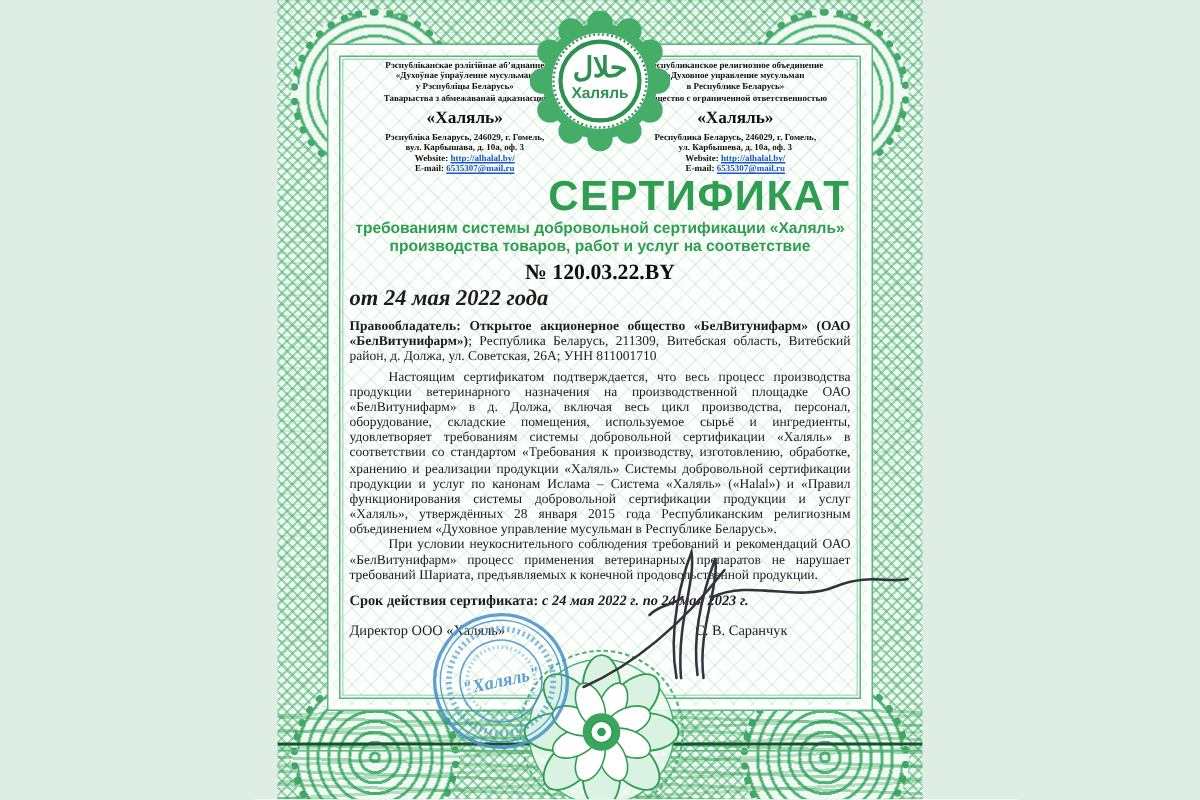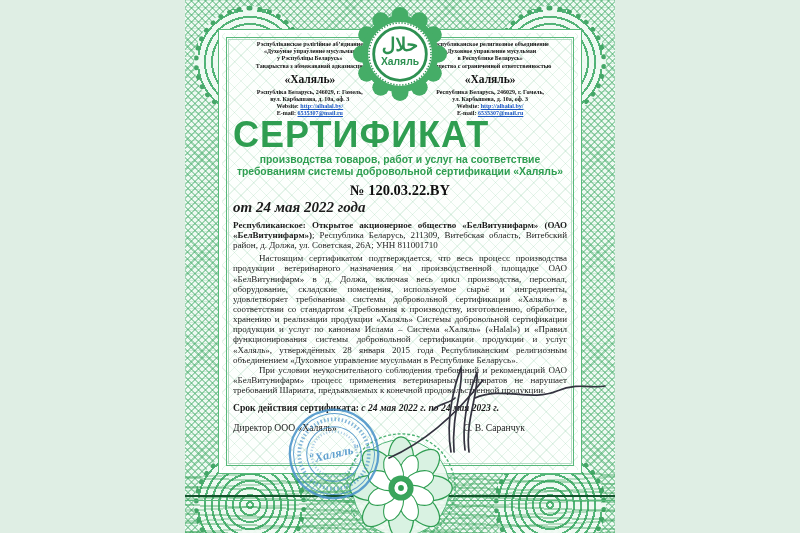--- a/index.html
+++ b/index.html
@@ -51,22 +51,22 @@
   .org-name{font-size:11.5px;margin:3px 0 2px;}
   .addr{font-size:6px;line-height:1.2;}
   .linkrow{font-size:6px;line-height:1.2;}
   .link{color:#1a56c4;text-decoration:underline;cursor:pointer;}
 
   
   .emblem{position:absolute;left:50%;top:7px;transform:translateX(-50%);width:94px;height:94px;z-index:6;}
 
   
   .title{
-    text-align:left;font-family:"Liberation Sans",sans-serif;font-weight:bold;
-    font-size:36px;line-height:.95;color:#2f9e51;letter-spacing:1px;margin-top:1px;
+    text-align:right;font-family:"Liberation Sans",sans-serif;font-weight:bold;
+    font-size:28px;line-height:.95;color:#2f9e51;letter-spacing:1px;margin-top:1px;
   }
   .subtitle{
     text-align:center;font-family:"Liberation Sans",sans-serif;font-weight:bold;
     font-size:10.4px;line-height:1.12;color:#2f9e51;margin-top:2px;
   }
   .cert-number{text-align:center;font-size:14.5px;font-weight:bold;margin-top:4px;color:#101010;}
   .cert-date{text-align:left;font-size:15px;font-weight:bold;font-style:italic;margin-top:0px;}
 
   .holder{margin-top:4px;font-size:9px;line-height:1.13;text-align:justify;}
   .para{margin:3px 0 0 0;font-size:9px;line-height:1.13;text-align:justify;text-indent:26px;}
@@ -124,27 +124,27 @@
             <div class="org-name">«Халяль»</div>
             <div class="addr">Республика Беларусь, 246029, г. Гомель,</div>
             <div class="addr">ул. Карбышева, д. 10а, оф. 3</div>
             <div class="linkrow"><span>Website: </span><a class="link">http://alhalal.by/</a></div>
             <div class="linkrow"><span>E-mail: </span><a class="link">6535307@mail.ru</a></div>
           </div>
         </div>
 
         <div class="title">СЕРТИФИКАТ</div>
         <div class="subtitle">
+          <div>требованиям системы добровольной сертификации «Халяль»</div>
           <div>производства товаров, работ и услуг на соответствие</div>
-          <div>требованиям системы добровольной сертификации «Халяль»</div>
         </div>
         <div class="cert-number">№ 120.03.22.BY</div>
         <div class="cert-date">от 24 мая 2022 года</div>
 
-        <div class="holder"><b>Республиканское: </b><b>Открытое акционерное общество «БелВитунифарм» (ОАО «БелВитунифарм»)</b><span>; Республика Беларусь, 211309, Витебская область, Витебский район, д. Должа, ул. Советская, 26А; УНН 811001710</span></div>
+        <div class="holder"><b>Правообладатель: </b><b>Открытое акционерное общество «БелВитунифарм» (ОАО «БелВитунифарм»)</b><span>; Республика Беларусь, 211309, Витебская область, Витебский район, д. Должа, ул. Советская, 26А; УНН 811001710</span></div>
 
         <div class="para">Настоящим сертификатом подтверждается, что весь процесс производства продукции ветеринарного назначения на производственной площадке ОАО «БелВитунифарм» в д. Должа, включая весь цикл производства, персонал, оборудование, складские помещения, используемое сырьё и ингредиенты, удовлетворяет требованиям системы добровольной сертификации «Халяль» в соответствии со стандартом «Требования к производству, изготовлению, обработке, хранению и реализации продукции «Халяль» Системы добровольной сертификации продукции и услуг по канонам Ислама – Система «Халяль» («Halal») и «Правил функционирования системы добровольной сертификации продукции и услуг «Халяль», утверждённых 28 января 2015 года Республиканским религиозным объединением «Духовное управление мусульман в Республике Беларусь».</div>
         <div class="para">При условии неукоснительного соблюдения требований и рекомендаций ОАО «БелВитунифарм» процесс применения ветеринарных препаратов не нарушает требований Шариата, предъявляемых к конечной продовольственной продукции.</div>
 
         <div class="validity"><span class="lbl">Срок действия сертификата: </span><span class="val">с 24 мая 2022 г. по 24 мая 2023 г.</span></div>
 
         <div class="director-row">
           <span>Директор ООО «Халяль»</span>
           <span>С. В. Саранчук</span>
         </div>

